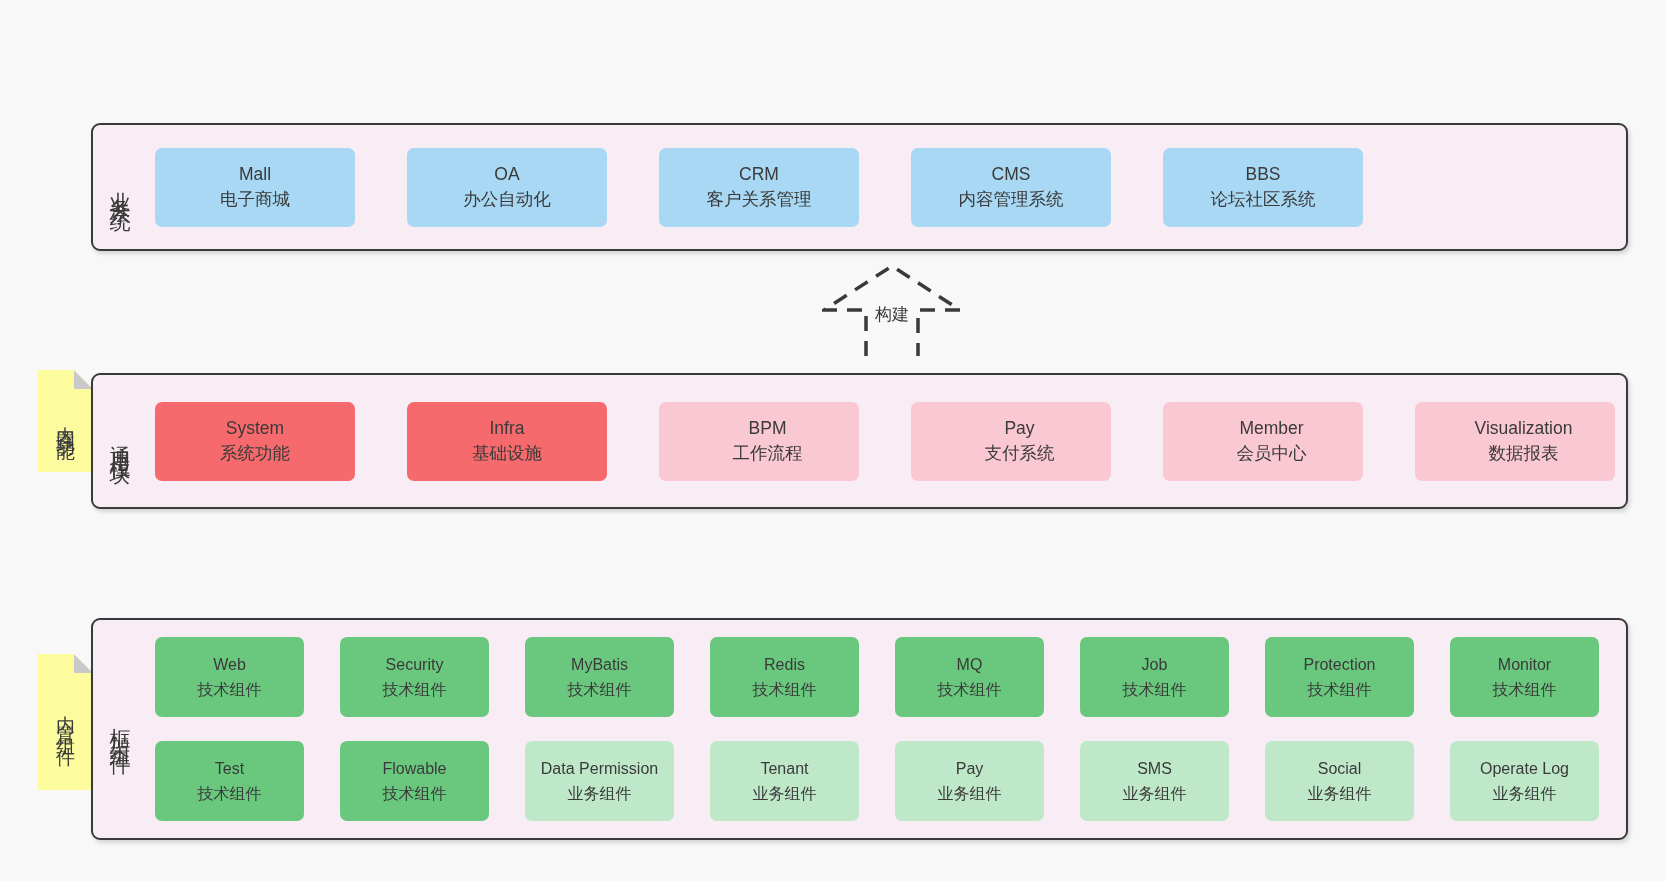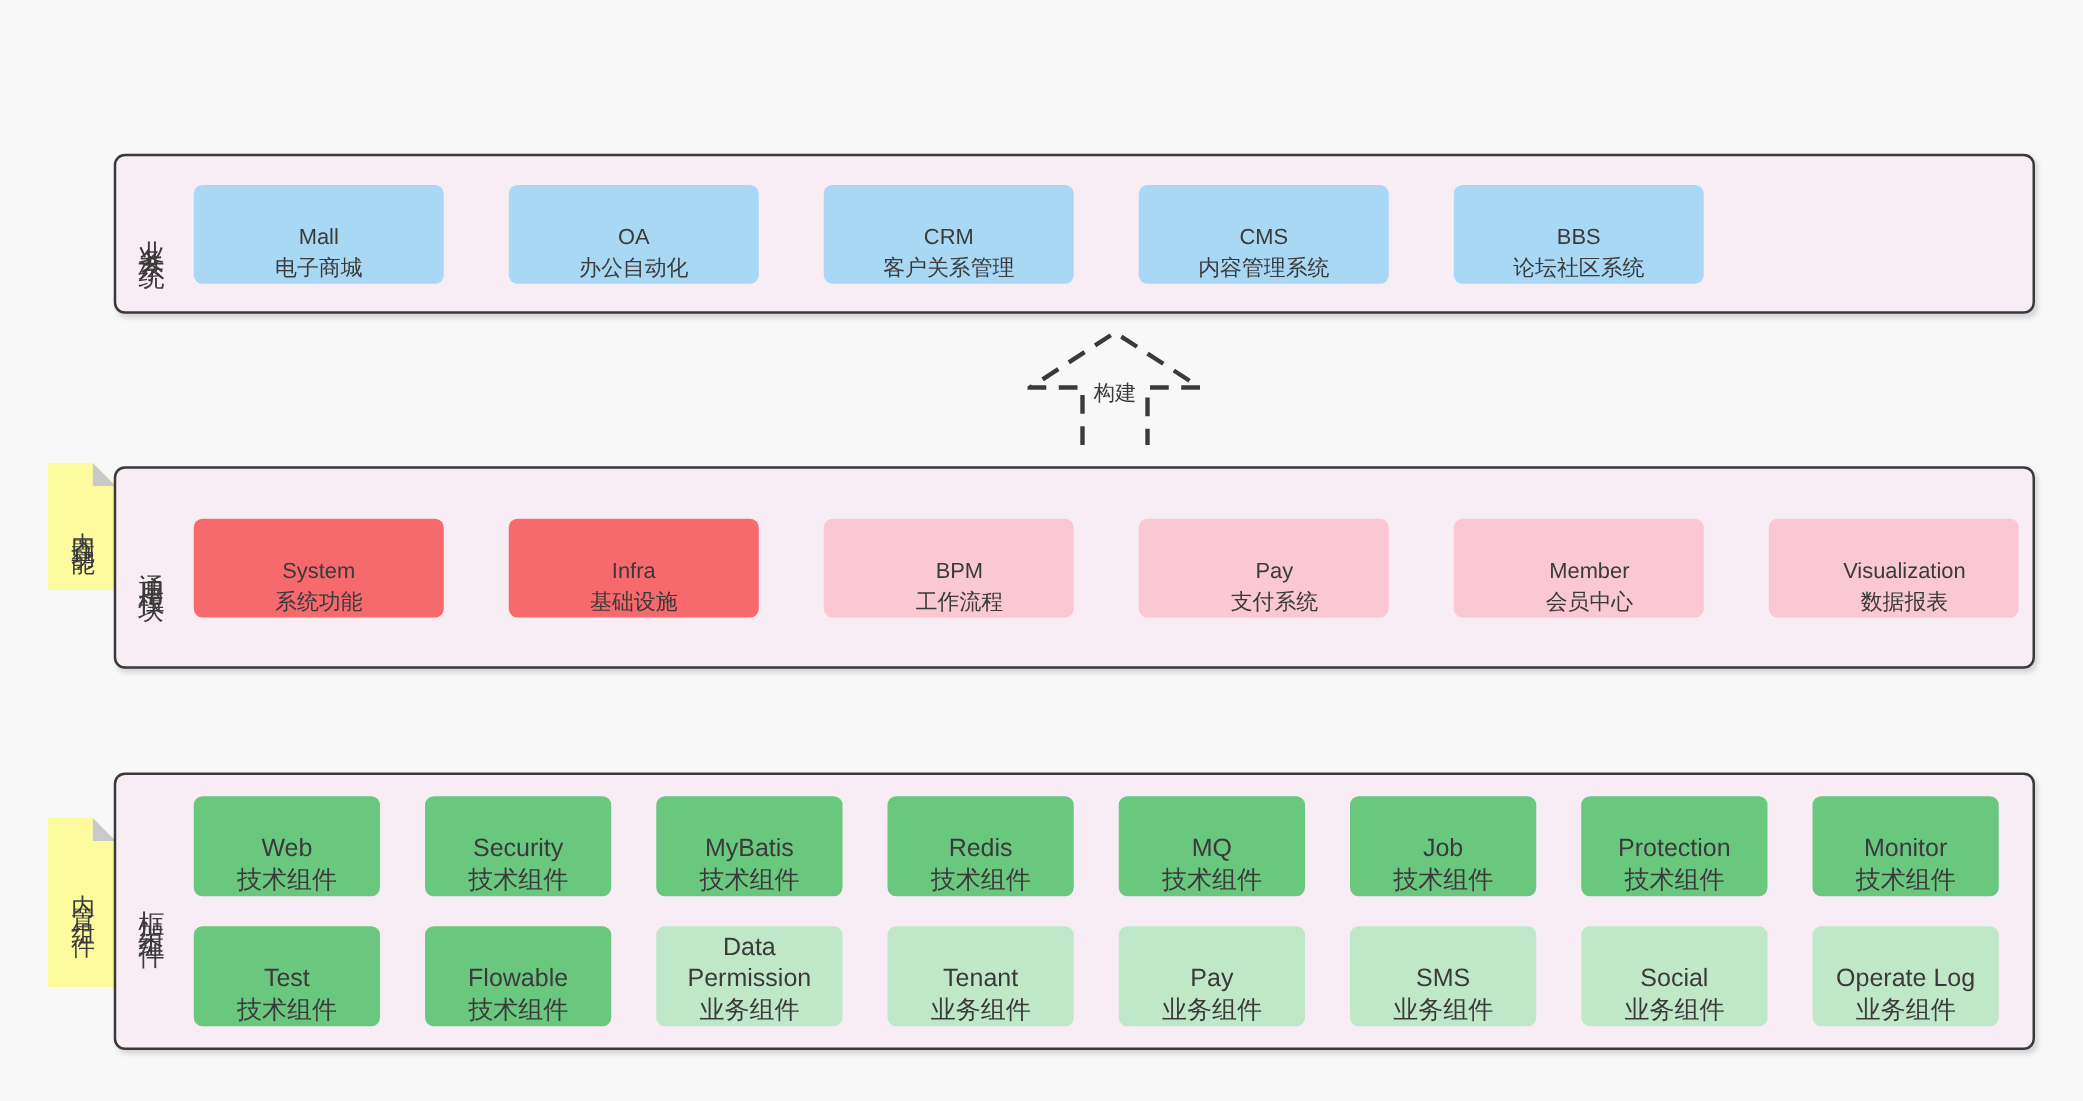--- a/index.html
+++ b/index.html
@@ -48,29 +48,29 @@
     gap: 24px;
   }
   .box-row { display: flex; gap: 52px; }
   .box {
     width: 200px;
     height: 79px;
     border-radius: 7px;
     display: flex;
     flex-direction: column;
     align-items: center;
-    justify-content: flex-end;
+    justify-content: center;
     text-align: center;
     font-size: 17.5px;
     line-height: 25px;
     color: var(--text);
     padding: 0 10px;
   }
   .panel.cols-8 .box-row { gap: 36px; }
-  .panel.cols-8 .box { width: 149px; height: 80px; padding: 0 15px; font-size: 20px; }
+  .panel.cols-8 .box { width: 149px; height: 80px; padding: 0 15px; font-size: 16px; }
   .v-blue        { background: var(--blue); }
   .v-red         { background: var(--red); }
   .v-pink        { background: var(--pink); padding-left: 27px; }
   .v-green       { background: var(--green); }
   .v-green-light { background: var(--green_light); }
   
   .sticky {
     position: absolute;
     background: var(--sticky_bg);
     clip-path: polygon(0 0, calc(100% - 19px) 0, 100% 19px, 100% 100%, 0 100%);
@@ -145,21 +145,21 @@
     <svg viewBox="0 0 140 92" fill="none">
       <polyline points="44,92 44,46 2,46 70,2 138,46 96,46 96,92" stroke="#3a3a3a" stroke-width="3.5" stroke-dasharray="15 10"></polyline>
     </svg>
     <span class="arrow-label">构建</span>
   </div>
 
   <div class="sticky" style="left:38px; top:370px; width:55px; height:102px;">
     <span class="fold"></span>
     <span class="sticky-text">内置功能</span>
   </div>
-  <section class="panel" style="top:373px; height:162px;">
+  <section class="panel" style="top:373px; height:136px;">
     <div class="v-label">通用模块</div>
     <div class="rows">
         <div class="box-row">
           <div class="box v-red">
             <div class="box-title">System</div>
             <div class="box-sub">系统功能</div>
           </div>
           <div class="box v-red">
             <div class="box-title">Infra</div>
             <div class="box-sub">基础设施</div>

